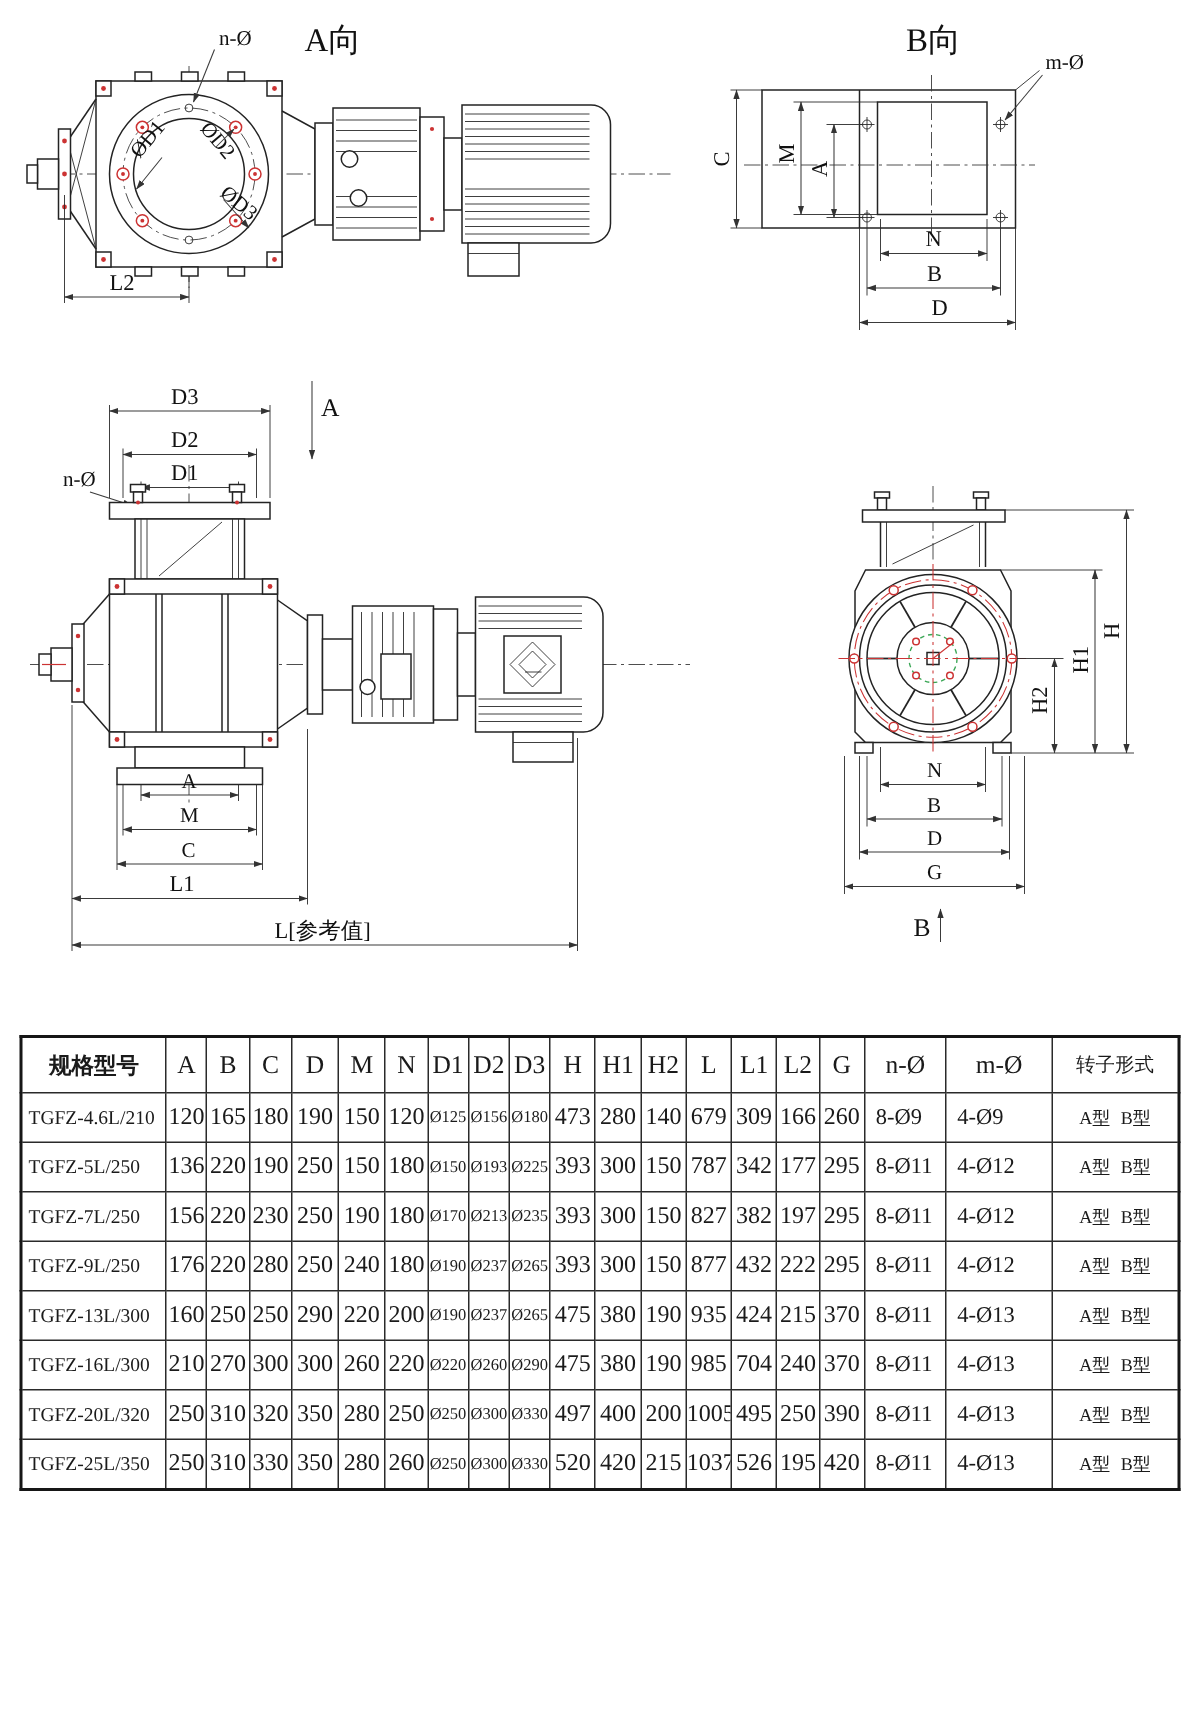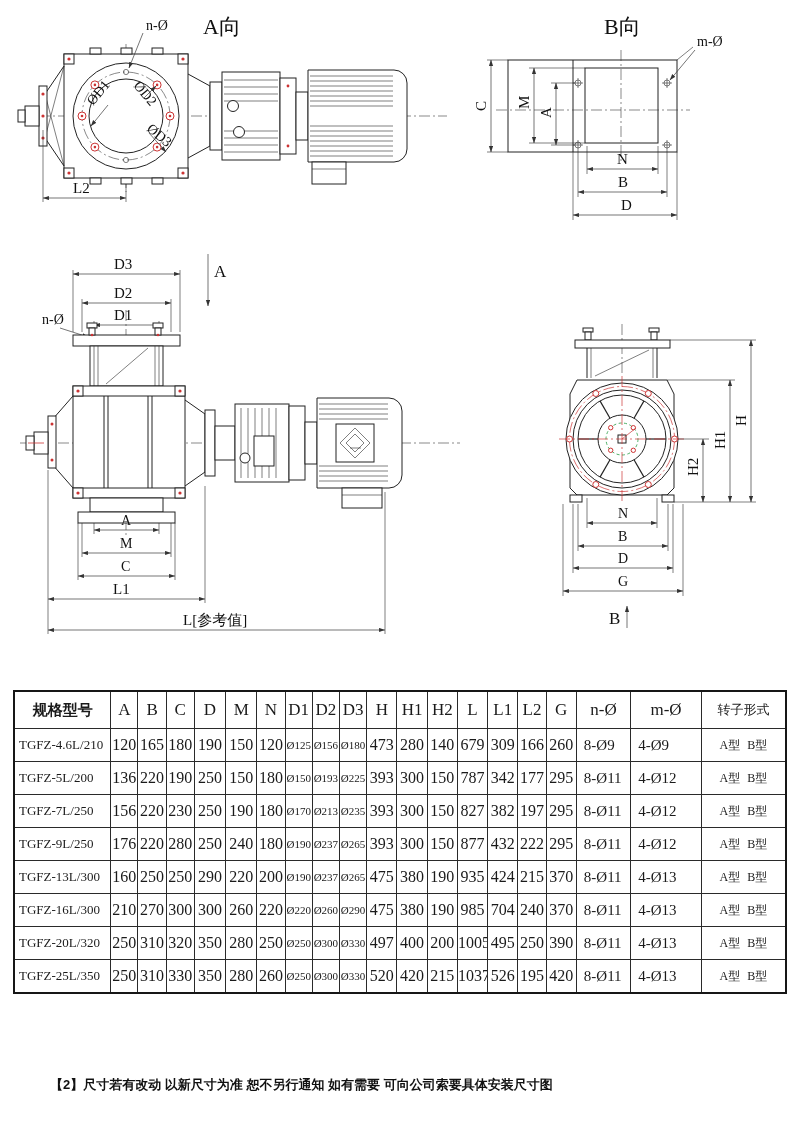--- a/index.html
+++ b/index.html
@@ -490,21 +490,21 @@
           <td>140</td>
           <td>679</td>
           <td>309</td>
           <td>166</td>
           <td>260</td>
           <td class="c-nd">8-Ø9</td>
           <td class="c-nd">4-Ø9</td>
           <td class="c-rotor">A型 B型</td>
         </tr>
         <tr>
-          <td class="c-model">TGFZ-5L/200</td>
+          <td class="c-model">TGFZ-5L/250</td>
           <td>136</td>
           <td>220</td>
           <td>190</td>
           <td>250</td>
           <td>150</td>
           <td>180</td>
           <td class="c-dia">Ø150</td>
           <td class="c-dia">Ø193</td>
           <td class="c-dia">Ø225</td>
           <td>393</td>
@@ -647,16 +647,15 @@
           <td>195</td>
           <td>420</td>
           <td class="c-nd">8-Ø11</td>
           <td class="c-nd">4-Ø13</td>
           <td class="c-rotor">A型 B型</td>
         </tr>
       </tbody>
   </table>
 
   <div class="notes">
-    <div class="l2">【2】尺寸若有改动 以新尺寸为准 恕不另行通知 如有需要 可向公司索要具体安装尺寸图</div>
   </div>
 
 </div>
 
 </body></html>

